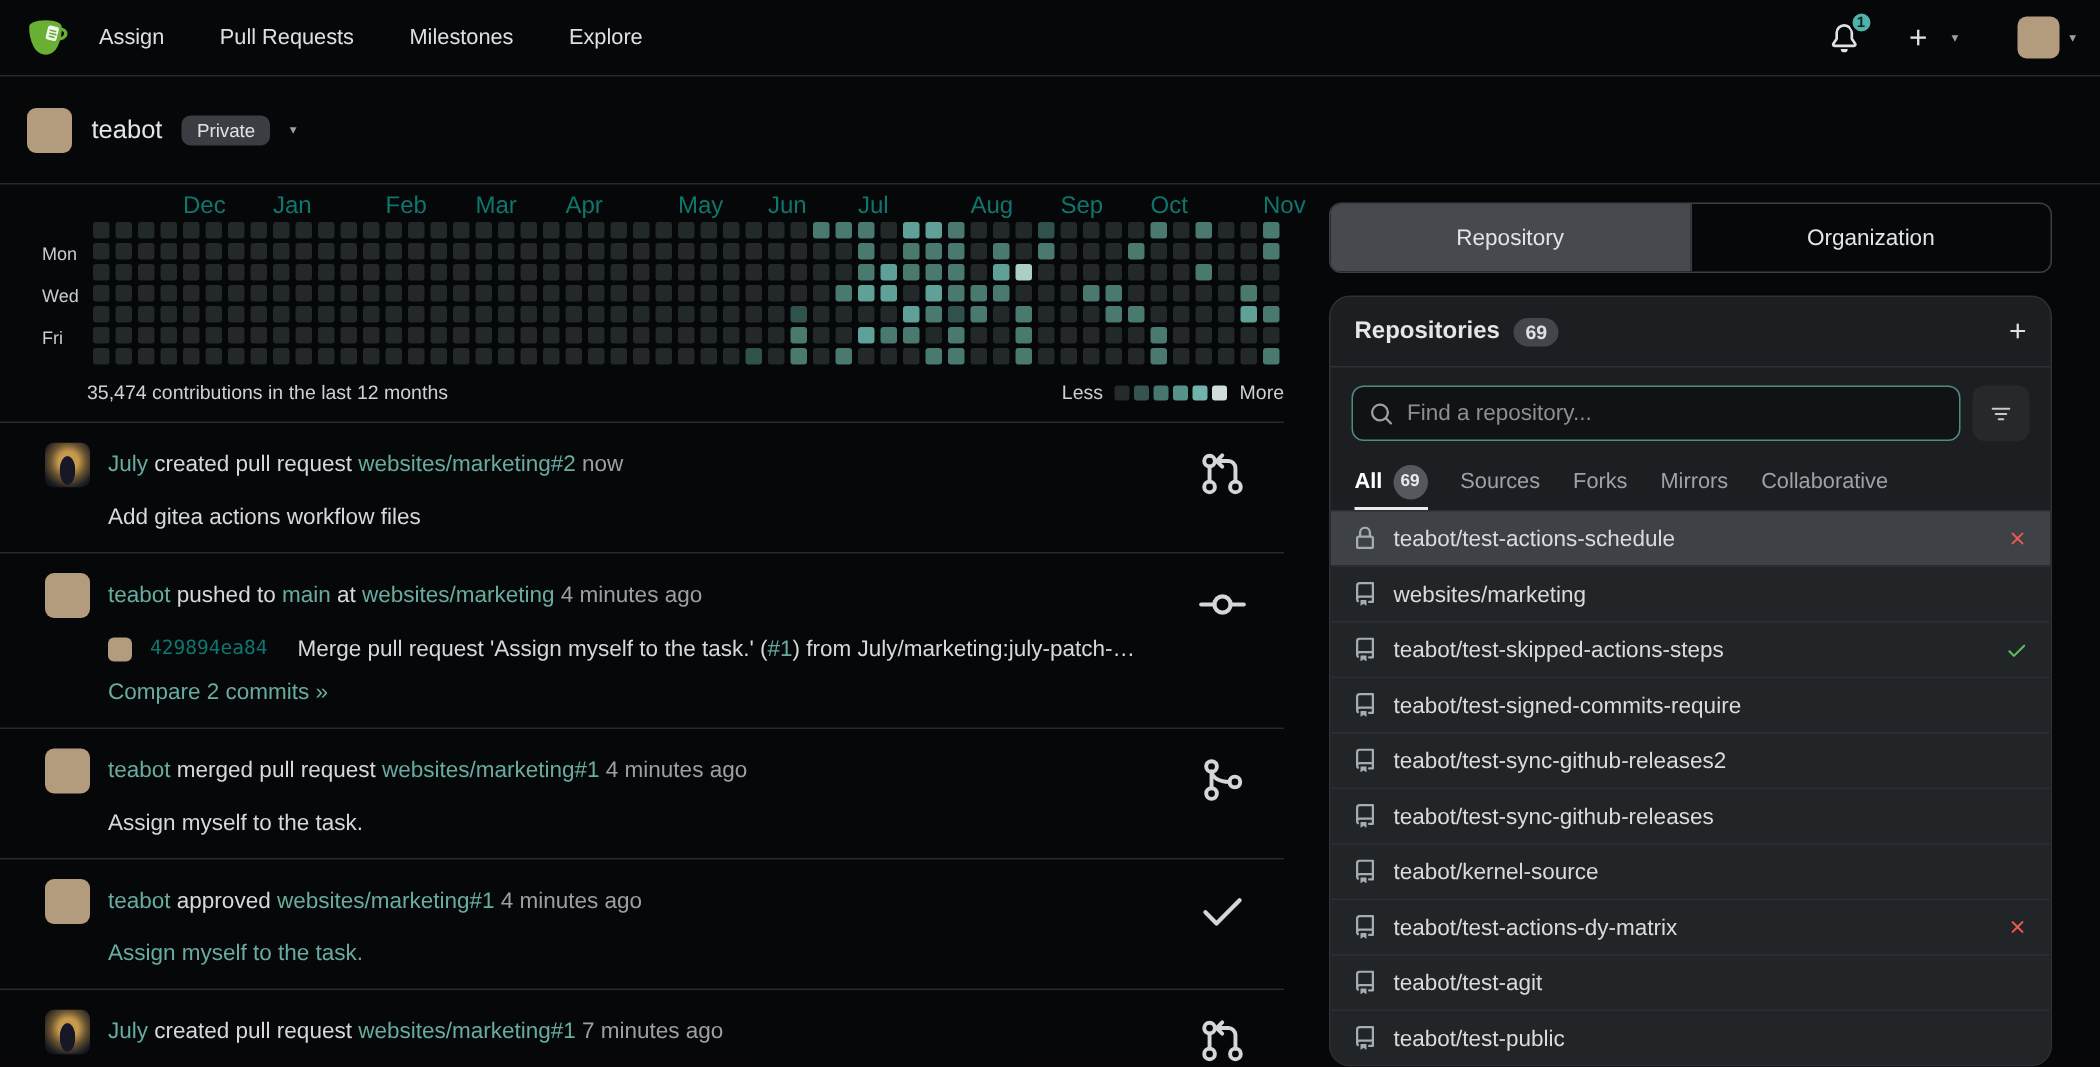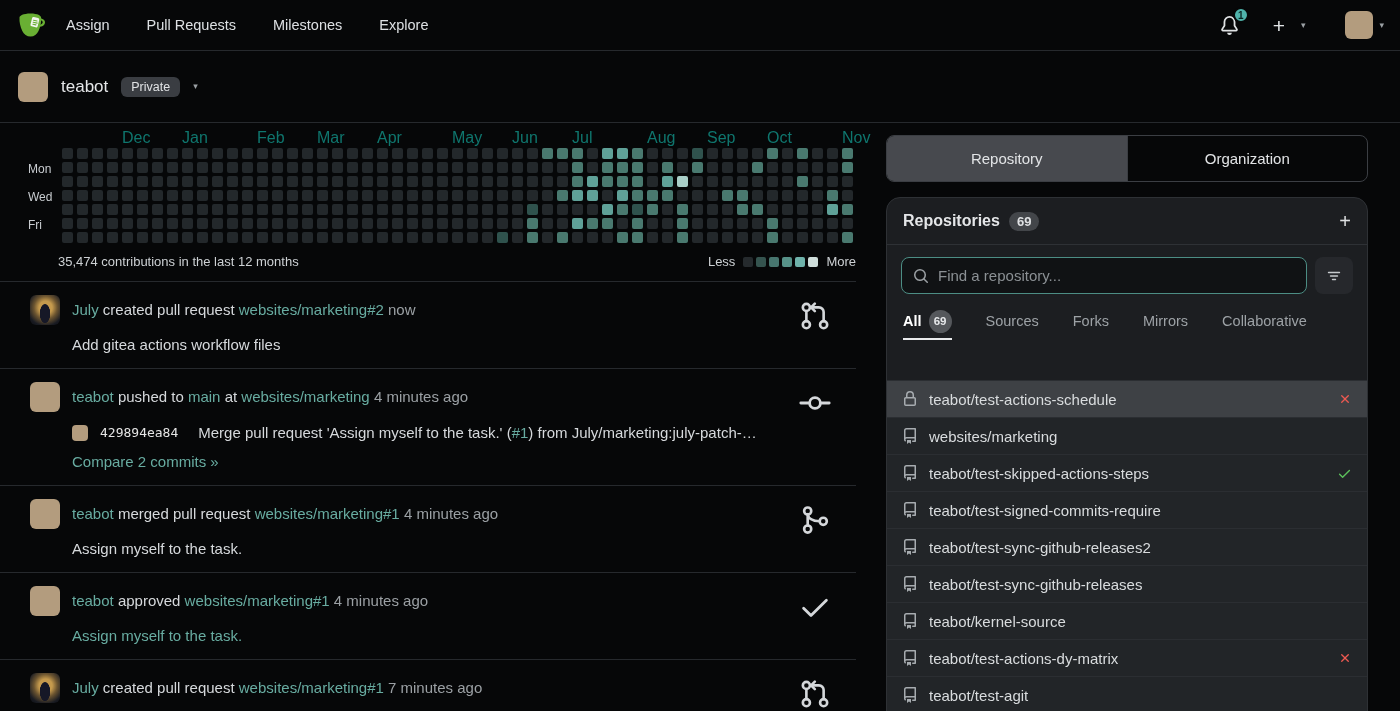--- a/index.html
+++ b/index.html
@@ -84,21 +84,21 @@
   
   .feed { margin-top:12px; }
   .feed-item { position:relative; border-top:1px solid #26292d; padding:13px 70px 13px 30px; margin-right:30px; }
   .feed-head { display:flex; align-items:center; gap:12px; }
   .feed-title { font-size:15px; line-height:1.35; }
   .feed-body { margin:11px 0 2px 42px; font-size:15px; color:#d6d9dc; }
   .feed-body.is-link { color:#68aca1; }
   .feed-icon { position:absolute; right:24px; top:17px; width:34px; height:34px; color:#d4d7da; display:flex; align-items:center; justify-content:center; }
   .commits { margin:12px 0 0 42px; display:flex; flex-direction:column; gap:11px; }
   .commit-row { display:flex; align-items:center; gap:12px; font-size:15px; }
-  .commit-sha { font-family:"DejaVu Sans Mono", monospace; font-size:13px; color:#e5e5e5; }
+  .commit-sha { font-family:"DejaVu Sans Mono", monospace; font-size:13px; color:#0f766e; }
   .commit-msg { margin-left:8px; white-space:nowrap; overflow:hidden; text-overflow:ellipsis; max-width:640px; color:#d6d9dc; }
   .compare-link { display:inline-block; margin:12px 0 2px 42px; font-size:15px; }
 
   
   .seg-tabs { display:flex; height:47px; border:1px solid #3b3e43; border-radius:8px; overflow:hidden; }
   .seg-tab { flex:1; display:flex; align-items:center; justify-content:center; font-size:15px; color:#e2e4e6; background:transparent; cursor:pointer; }
   .seg-tab.active { background:#47494e; }
   .seg-tab:not(.active) { border-left:1px solid #3b3e43; }
 
   .repo-card { margin-top:15px; background:#1c1e21; border:1px solid #2e3135; border-radius:14px; overflow:hidden; }
@@ -112,31 +112,31 @@
     flex:1; height:37px; display:flex; align-items:center; gap:9px; padding:0 11px;
     background:#101214; border:1px solid #4c8d84; border-radius:8px; color:#9ba0a4;
   }
   .search-box input {
     flex:1; background:transparent; border:none; outline:none; color:#d6d9dc; font-size:15px;
     font-family:"Liberation Sans", sans-serif;
   }
   .search-box input::placeholder { color:#8b9094; }
   .filter-btn { width:38px; height:37px; border-radius:8px; background:#26282c; display:flex; align-items:center; justify-content:center; color:#c6cacd; }
 
-  .filter-tabs { display:flex; align-items:stretch; gap:34px; padding:0 16px; height:36px; }
+  .filter-tabs { display:flex; align-items:stretch; gap:22px; padding:0 16px; height:36px; }
   .filter-tab { display:flex; align-items:center; gap:7px; font-size:14.5px; color:#9da2a6; border-bottom:2px solid transparent; cursor:pointer; }
   .filter-tab.active { color:#ffffff; font-weight:600; border-bottom-color:#e8eaec; }
   .tab-count { width:23px; height:23px; border-radius:50%; background:#55585c; color:#e8eaec; font-size:11.5px; font-weight:600; display:flex; align-items:center; justify-content:center; }
 
   .repo-list { display:flex; flex-direction:column; }
   .repo-row {
     display:flex; align-items:center; gap:11px; height:37px; padding:0 15px;
     border-top:1px solid #2b2e32; background:#222528; color:#d9dcde; font-size:15px; cursor:pointer;
   }
-  .repo-row.hl { background:#3e4145;margin-top:40px; }
+  .repo-row.hl { background:#3e4145; }
   .repo-row .row-icon { color:#a7acb0; display:flex; flex:none; }
   .repo-row .status { margin-left:auto; display:flex; flex:none; }
   .status.fail { color:#ee5951; }
   .status.success { color:#5cc05c; }
 </style>
 </head>
 <body>
 
 <nav class="navbar">
   <span class="logo">

